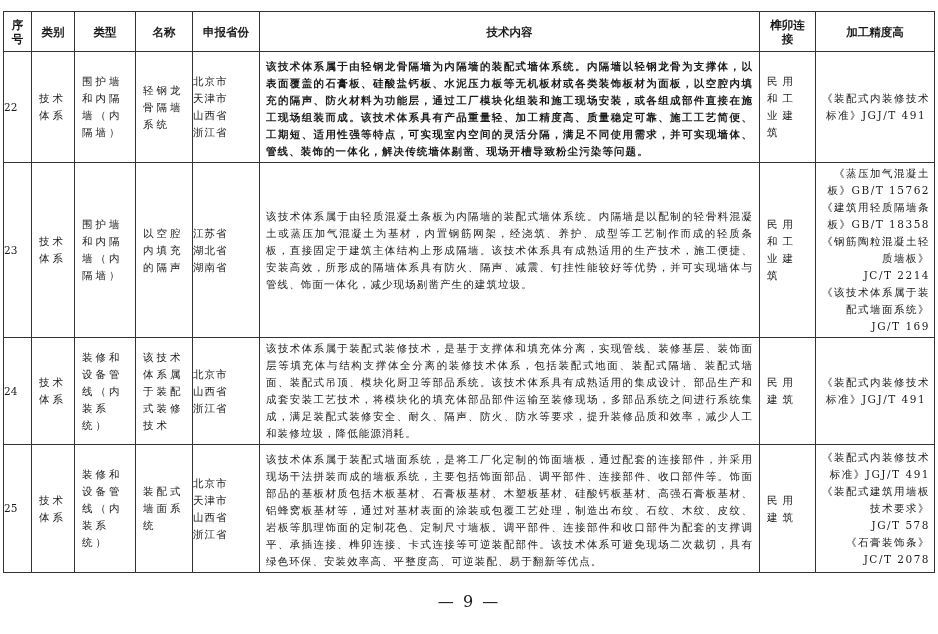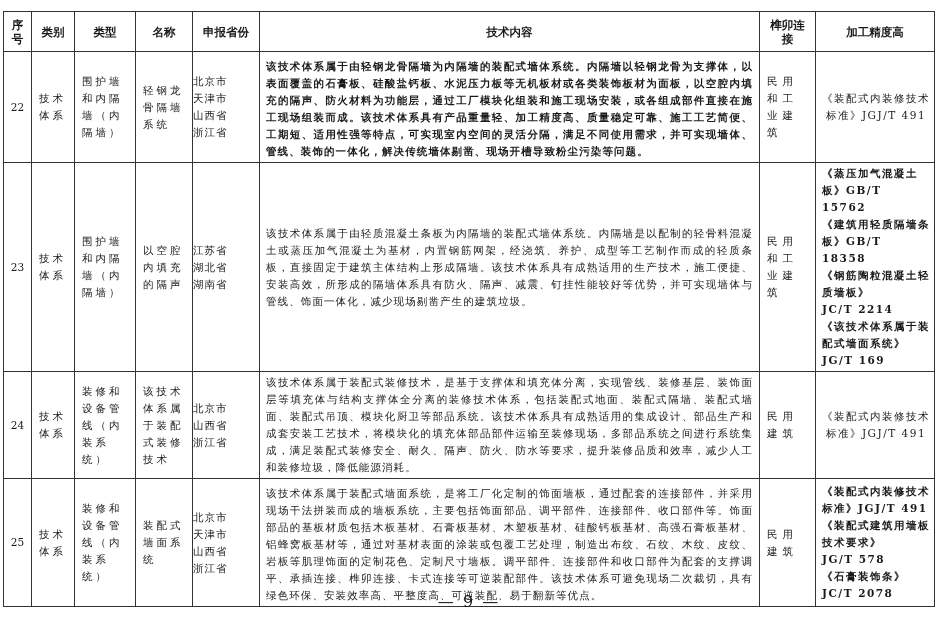--- a/index.html
+++ b/index.html
@@ -22,27 +22,27 @@
       font-weight: bold;
       font-size: 11.5px;
       text-align: center;
       line-height: 14px;
       height: 39px;
     }
     table.doc-table td {
       font-size: 10.5px;
       line-height: 17px;
     }
-    .c-num { text-align: center; }
+    .c-num { text-align: left; }
     .c-cat, .c-type, .c-name { padding-left: 7px !important; padding-right: 5px !important; letter-spacing: 3px; }
     .c-prov { text-align: left; letter-spacing: 1px; }
     .c-content { padding: 2px 6px 2px 6px !important; text-align: justify; letter-spacing: 1.1px; vertical-align: top; }
     .c-scope { padding-left: 7px !important; padding-right: 4px !important; letter-spacing: 5px; }
     .c-std { padding: 2px 4px 2px 6px !important; letter-spacing: 1.5px; text-align: center; }
-    .c-std.left { text-align: left; font-weight: bold; }
+    .c-std.left { text-align: right; }
     .std-line { display: block; }
     .cell-line { display: block; }
     .page-footer {
       position: absolute; top: 592px; left: 0; width: 938px; text-align: center;
       font-size: 16px; color: #1a1a1a; letter-spacing: 2px;
     }
   </style>
 </head>
 <body>
 

